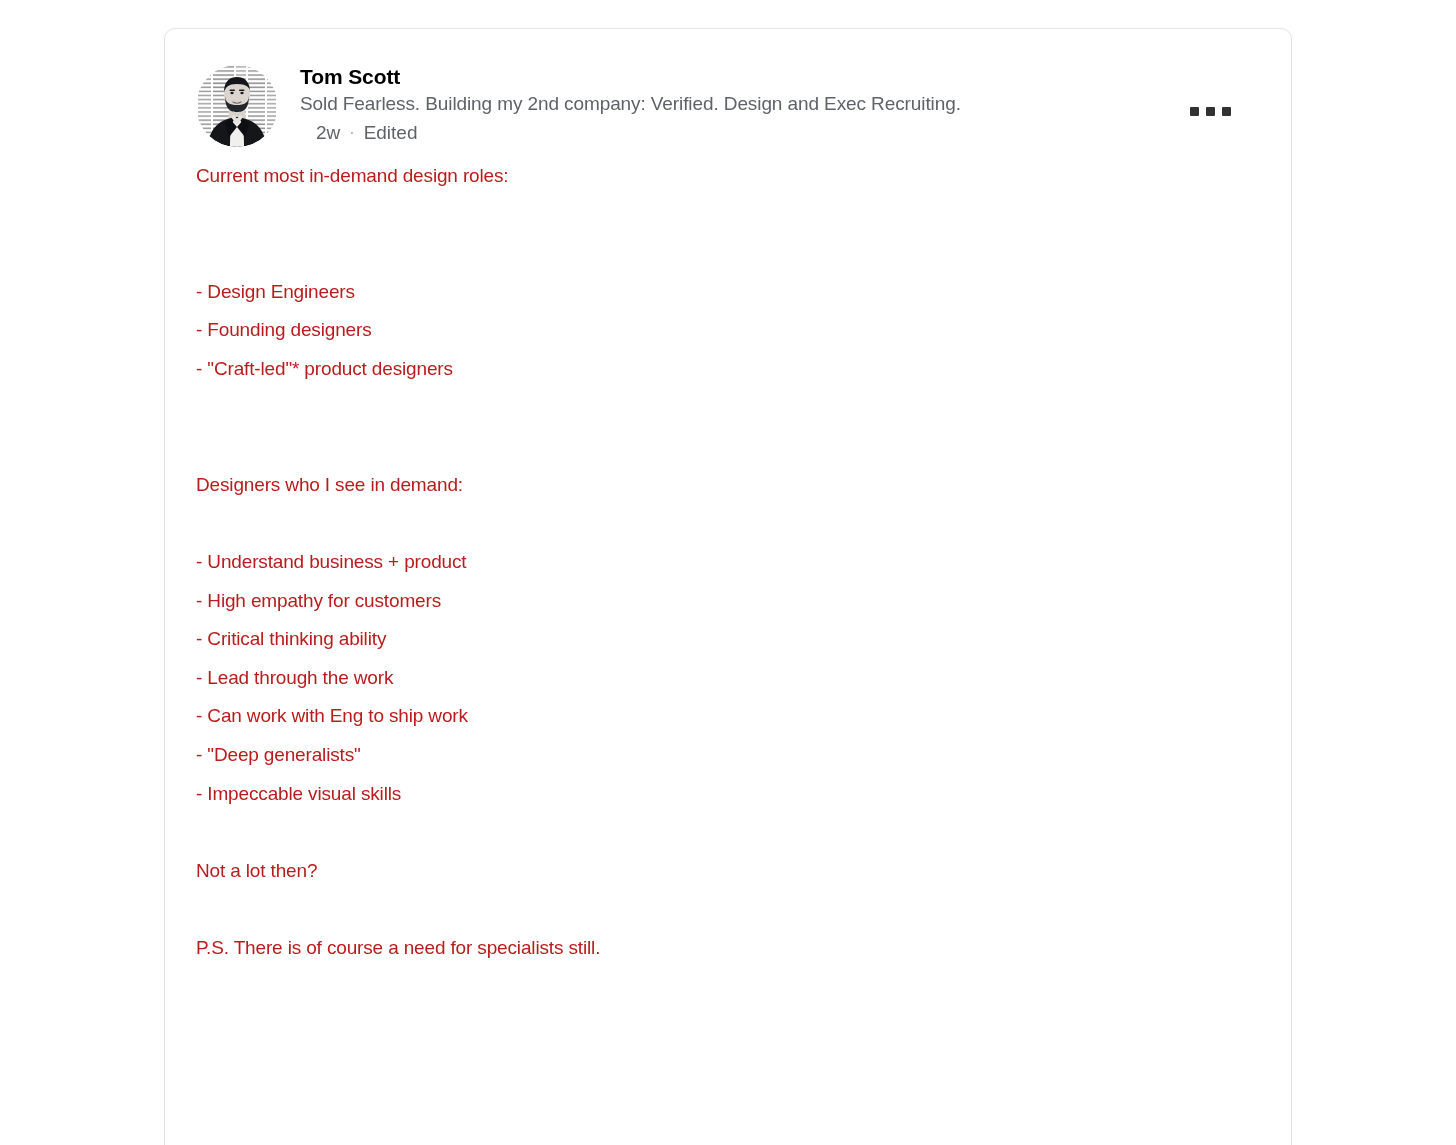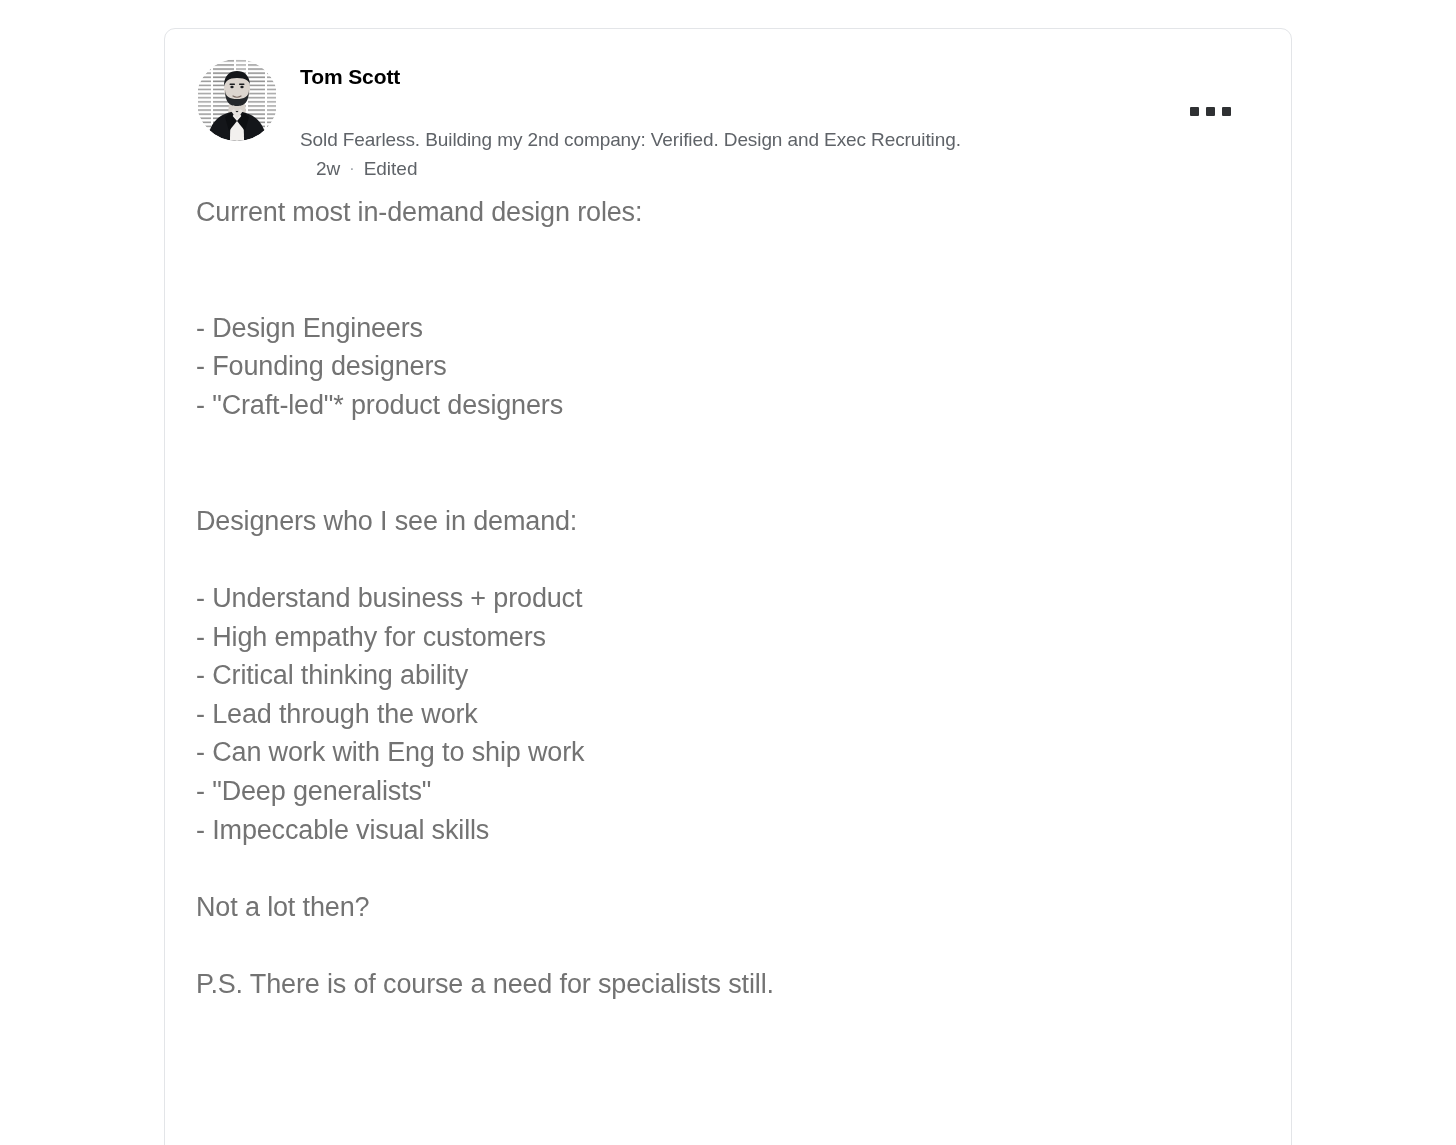--- a/index.html
+++ b/index.html
@@ -31,21 +31,21 @@
     border: 1px solid #e3e5e8;
     border-radius: 11px;
     box-shadow: 0 0 0 0 rgba(0,0,0,0);
   }
 
   
   .post-header {
     position: relative;
     padding: 28px 28px 0 31px;
     display: flex;
-    align-items: flex-start;
+    align-items: flex-end;
   }
 
   .avatar {
     position: relative;
     flex: 0 0 auto;
     width: 82px;
     height: 82px;
     border-radius: 50%;
     overflow: hidden;
     background: #ffffff;
@@ -69,21 +69,20 @@
     letter-spacing: -0.1px;
   }
 
   .author-headline {
     font-size: 19px;
     line-height: 28px;
     color: #5f6368;
     font-weight: 400;
     letter-spacing: -0.1px;
     white-space: nowrap;
-    margin-top: 36px;
   }
 
   .meta-row {
     font-size: 19px;
     line-height: 29px;
     color: #5f6368;
     display: flex;
     align-items: center;
     gap: 9px;
     margin-left: 16px;
@@ -112,23 +111,23 @@
   .overflow-menu .dot {
     width: 9px;
     height: 9px;
     background: #2f3133;
     border-radius: 1px;
   }
 
   
   .post-body {
     padding: 10px 40px 30px 31px;
-    font-size: 27px;
+    font-size: 19px;
     line-height: 38.6px;
-    color: #737373;
+    color: #b91c1c;
     letter-spacing: -0.15px;
   }
 
   .para {
     margin: 0;
     white-space: pre-wrap;
   }
 
   .blank-line { height: 38.6px; }
 </style>

